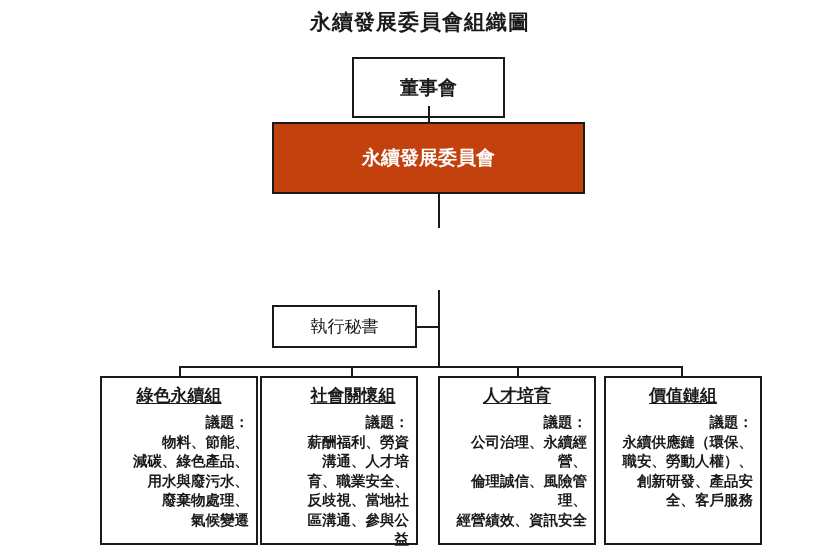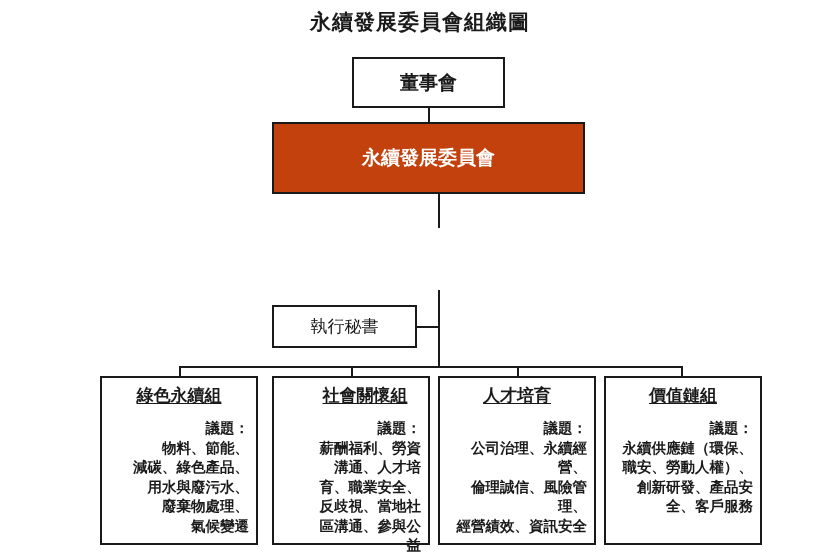--- a/index.html
+++ b/index.html
@@ -21,21 +21,21 @@
 
   .box{
     position:absolute;
     box-sizing:border-box;
     border:2px solid #1a1a1a;
     background:#ffffff;
     display:flex;align-items:center;justify-content:center;
   }
   .box .lbl{font-size:19px;font-weight:bold;color:#1a1a1a;}
 
-  #box-board{left:352px;top:57px;width:153px;height:51px;}
+  #box-board{left:352px;top:57px;width:153px;height:61px;}
   #box-committee{
     left:272px;top:122px;width:313px;height:72px;
     background:#c2410c;border-color:#1a1a1a;
   }
   #box-committee .lbl{color:#ffffff;font-size:19px;font-weight:bold;}
   #box-taskforce{left:272px;top:228px;width:313px;height:62px;}
   #box-taskforce .lbl{font-weight:normal;font-size:18px;}
   #box-secretary{left:272px;top:305px;width:145px;height:43px;}
   #box-secretary .lbl{font-weight:normal;font-size:17px;}
 
@@ -47,31 +47,31 @@
   
   .group{
     position:absolute;
     box-sizing:border-box;
     border:2px solid #1a1a1a;
     background:#ffffff;
     top:376px;height:169px;width:158px;
     padding:6px 7px 4px 7px;
   }
   #group-0{left:100px;}
-  #group-1{left:272px;padding-left:35px;}
+  #group-1{left:260px;padding-left:35px;}
   #group-2{left:438px;}
   #group-3{left:604px;}
 
   .group-title{
     text-align:center;
     font-size:17px;font-weight:bold;
     text-decoration:underline;
     text-underline-offset:2px;
     color:#1a1a1a;
-    margin:1px 0 14px 0;
+    margin:1px 0 8px 0;
     line-height:20px;
   }
   .group-body{
     font-size:14.5px;
     font-weight:bold;
     line-height:19.5px;
     color:#1a1a1a;
     white-space:pre-line;
     text-align:right;
   }

